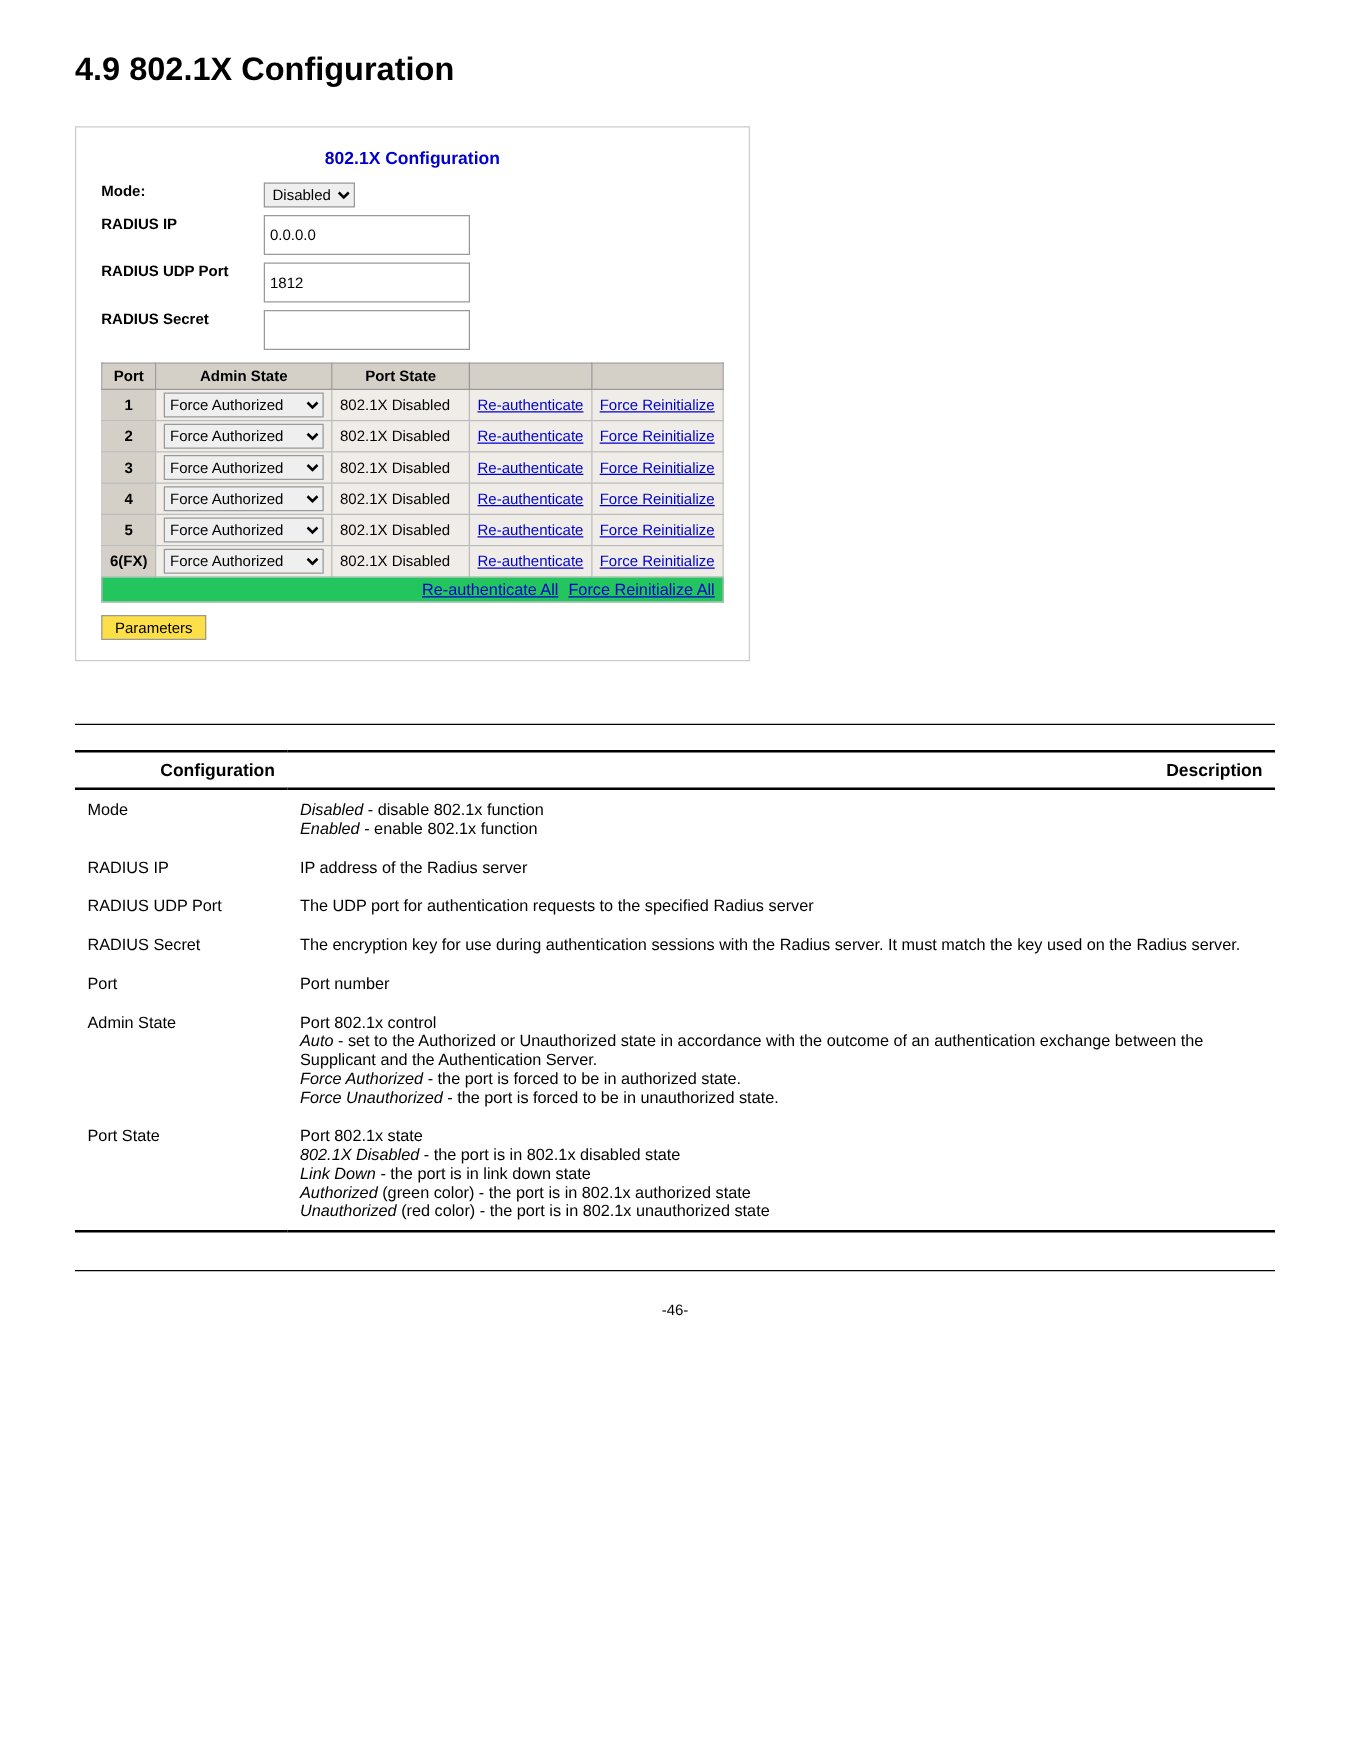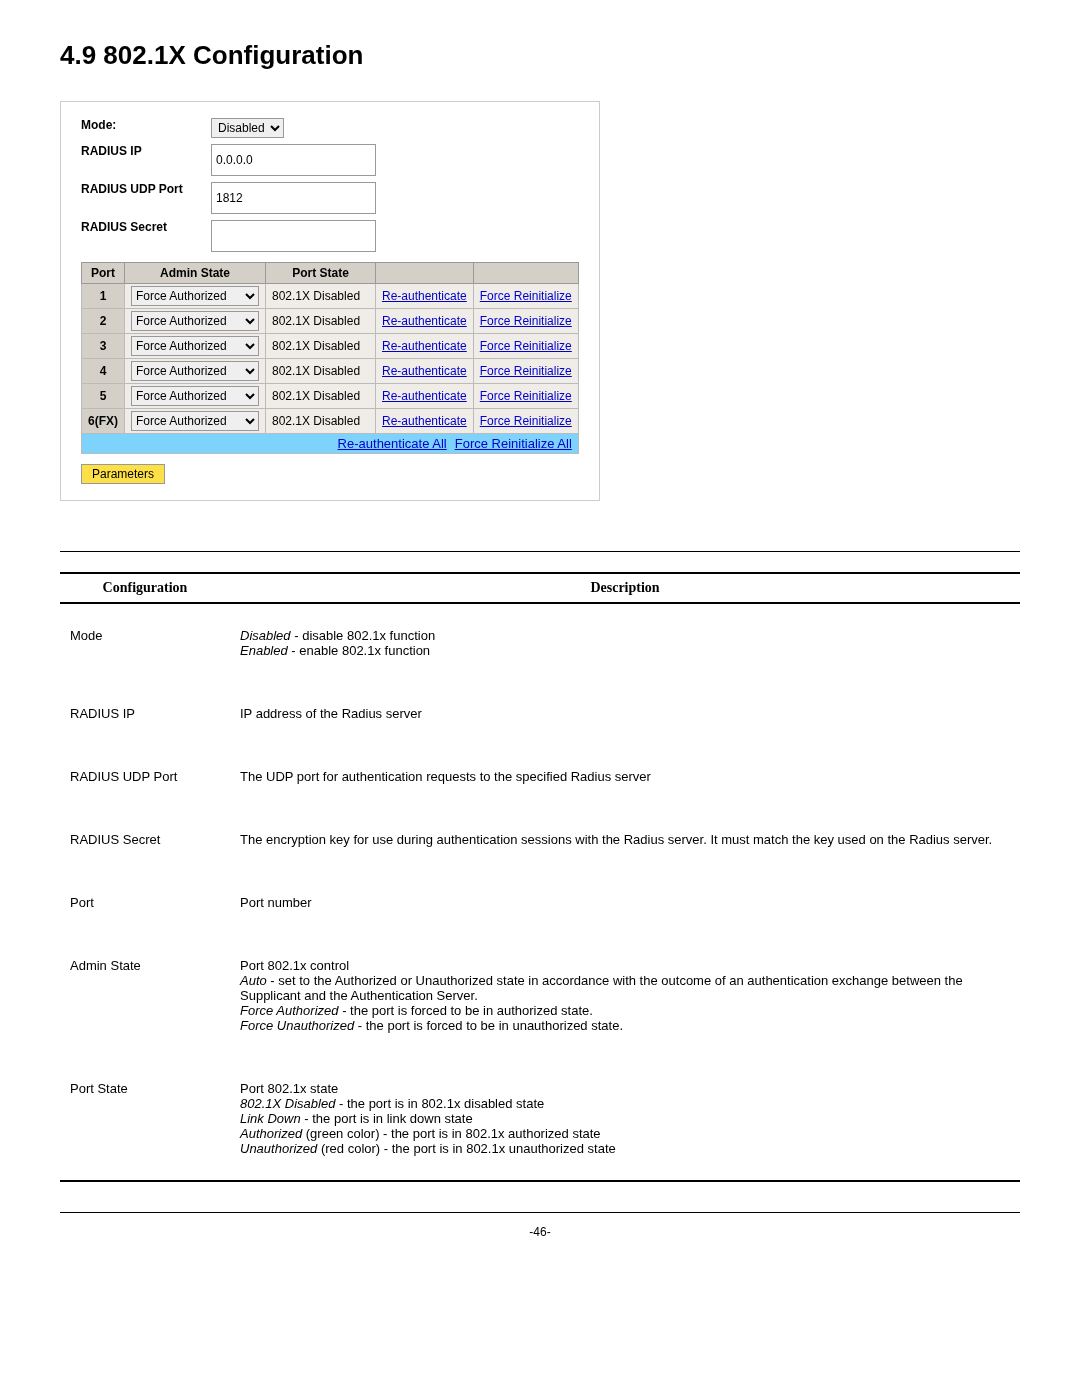--- a/index.html
+++ b/index.html
@@ -106,64 +106,64 @@
       margin: 30px 0 20px 0;
     }
     .desc-table {
       width: 100%;
       border-collapse: collapse;
     }
     .desc-table thead tr th {
       border-top: 2px solid #000;
       border-bottom: 2px solid #000;
       padding: 6px 10px;
-      text-align: center;
+      text-align: right;
       font-size: 14px;
       font-weight: bold;
-      font-family: Liberation Serif, serif;
     }
     .desc-table tbody tr td {
-      padding: 24px 10px;
+      padding: 8px 10px;
       vertical-align: top;
       font-size: 13px;
     }
     .desc-table tbody tr td:first-child {
       min-width: 170px;
       white-space: nowrap;
     }
     .desc-table tbody tr:last-child td {
       border-bottom: 2px solid #000;
     }
     .footer-line {
       border-top: 1px solid #000;
       margin-top: 30px;
-      padding-top: 12px;
+      padding-top: 24px;
       text-align: center;
       font-size: 12px;
     }
     .all-links {
       display: flex;
       justify-content: flex-end;
       gap: 8px;
       padding: 2px 6px;
-      background: #7dd3fc;
+      background: #22c55e;
       border: 1px solid #bbb;
       border-top: none;
     }
   </style>
 </head>
 <body>
 
 
 
 
 <h1>4.9 802.1X Configuration</h1>
 
 
 <div class="config-box">
+  <div class="config-title">802.1X Configuration</div>
 
   <div class="form-row">
     <span class="form-label">Mode:</span>
     <select class="form-select">
       <option>Disabled</option>
       <option>Enabled</option>
     </select>
   </div>
   <div class="form-row">
     <span class="form-label">RADIUS IP</span>

